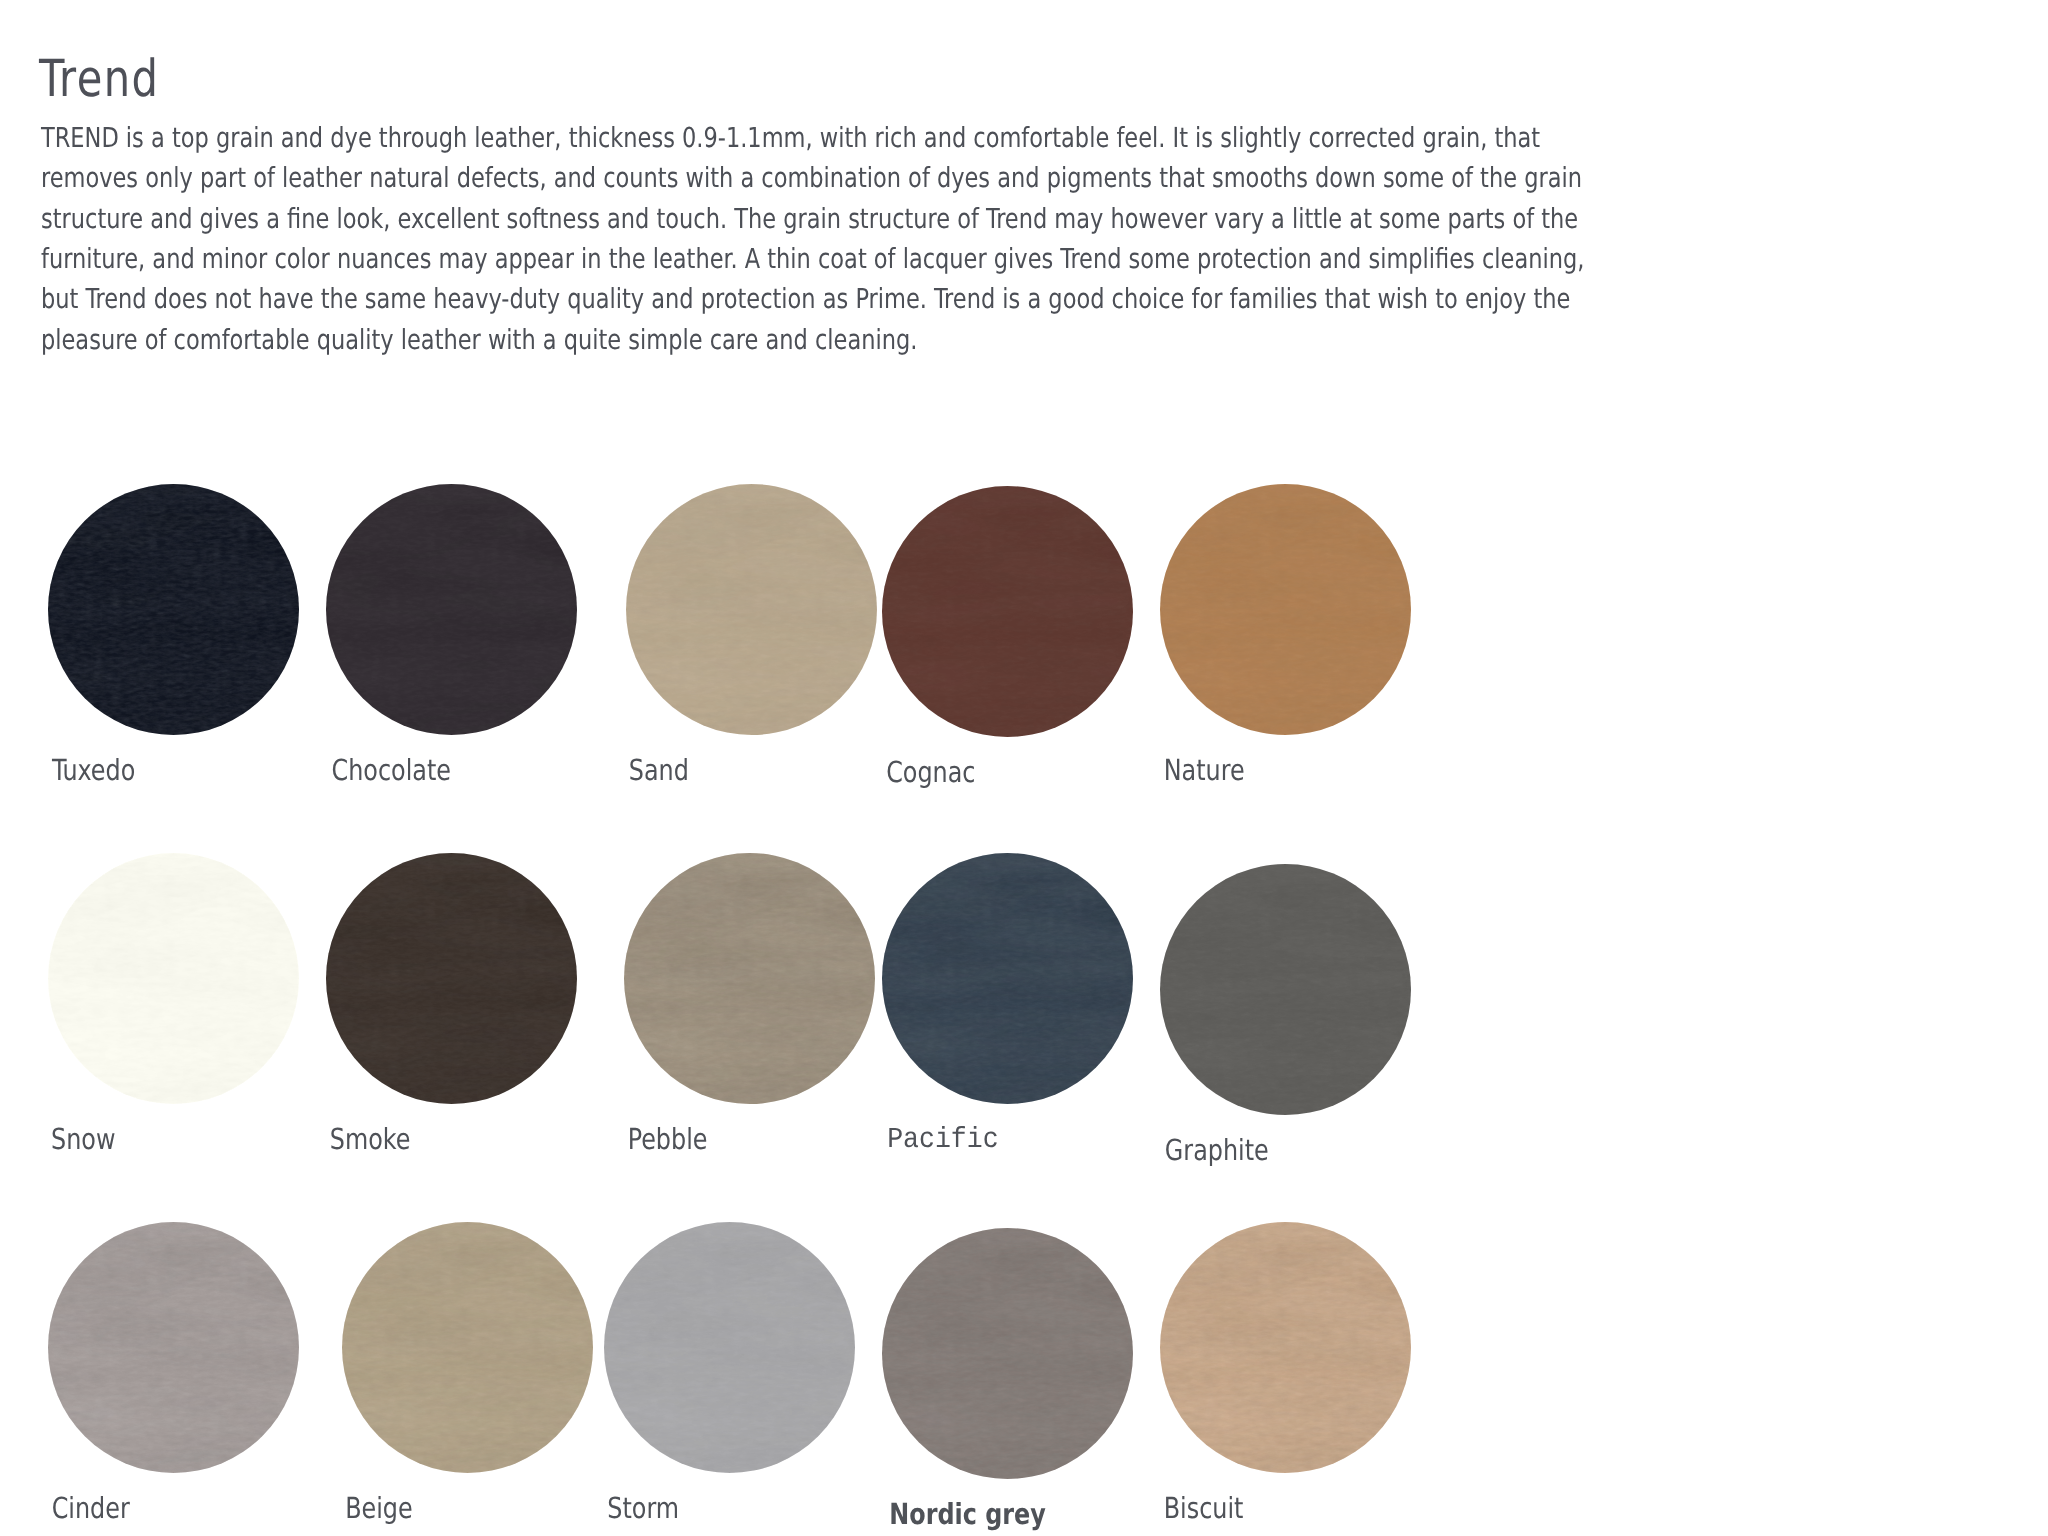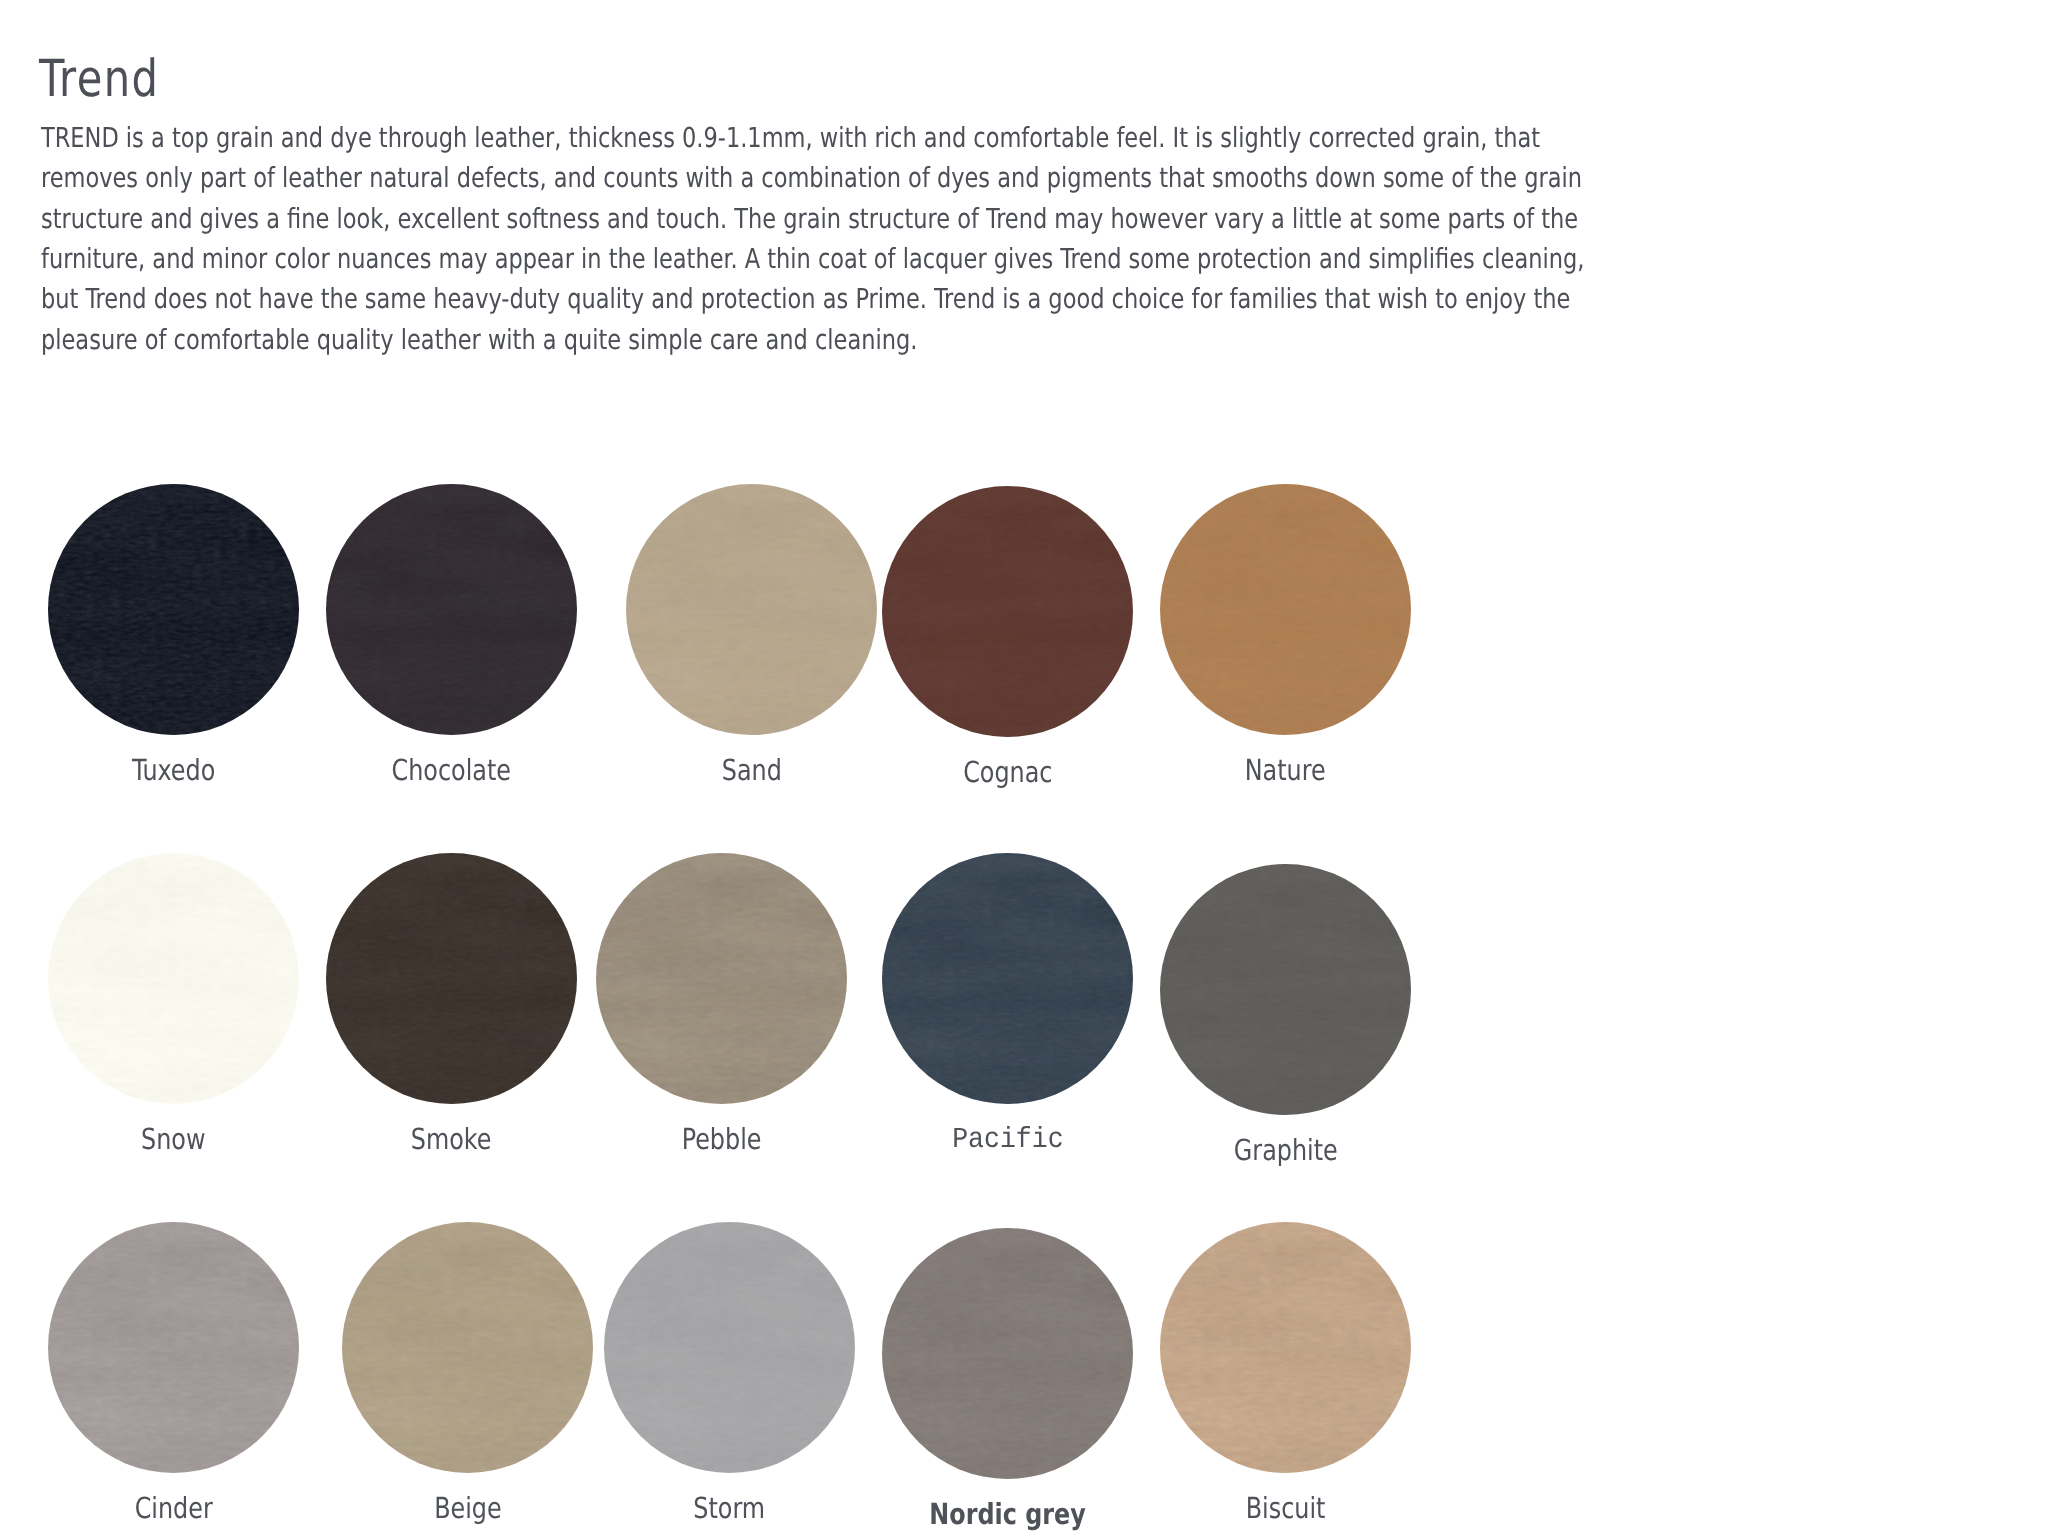--- a/index.html
+++ b/index.html
@@ -19,21 +19,21 @@
   .desc{position:absolute;left:41px;top:98.2px;}
   .descline{font-size:27.6px;line-height:40.3px;color:#4c4f56;
             white-space:nowrap;transform:scaleX(0.906);transform-origin:0 0;}
 
   .grid{position:absolute;left:48px;top:464px;}
   .sw{position:absolute;width:251px;height:251px;}
   .disc{position:absolute;inset:0;border-radius:50%;overflow:hidden;}
   .disc .base{position:absolute;inset:0;}
   .disc .tex{position:absolute;inset:0;display:block;}
   .defs{position:absolute;width:0;height:0;overflow:hidden;}
-  .lblwrap{position:absolute;left:0;top:272px;width:251px;text-align:center;}
+  .lblwrap{position:absolute;left:0;top:272px;width:251px;}
   .lbl{display:inline-block;font-size:29px;line-height:29px;color:#4f5258;
        white-space:nowrap;transform:scaleX(0.915);}
 </style>
 </head>
 <body>
 <svg class="defs" aria-hidden="true">
     <defs>
   <filter id="grainA" x="0" y="0" width="100%" height="100%">
     <feTurbulence type="fractalNoise" baseFrequency="0.11 0.30" numOctaves="4" seed="11" result="n"></feTurbulence>
     <feColorMatrix type="matrix" in="n" values="0 0 0 0 1  0 0 0 0 1  0 0 0 0 1  0.9 0.6 0.2 0 -0.55" result="c"></feColorMatrix>
@@ -145,21 +145,21 @@
           <div class="base" style="background: rgb(60, 50, 44);"></div>
           <svg class="tex" width="251" height="251">
             <rect width="251" height="251" filter="url(#cloudA)" opacity="0.06"></rect>
             <rect width="251" height="251" filter="url(#cloudB)" opacity="0.06"></rect>
             <rect width="251" height="251" filter="url(#grainA)" opacity="0.045"></rect>
             <rect width="251" height="251" filter="url(#grainB)" opacity="0.045"></rect>
           </svg>
         </div>
         <div class="lblwrap"><span class="lbl">Smoke</span></div>
       </div>
-      <div class="sw" style="left: 548px; top: 369px; text-decoration: underline;">
+      <div class="sw" style="left: 576px; top: 369px; text-decoration: underline;">
         <div class="disc">
           <div class="base" style="background: rgb(159, 146, 127);"></div>
           <svg class="tex" width="251" height="251">
             <rect width="251" height="251" filter="url(#cloudA)" opacity="0.1"></rect>
             <rect width="251" height="251" filter="url(#cloudB)" opacity="0.1"></rect>
             <rect width="251" height="251" filter="url(#grainA)" opacity="0.06"></rect>
             <rect width="251" height="251" filter="url(#grainB)" opacity="0.06"></rect>
           </svg>
         </div>
         <div class="lblwrap"><span class="lbl">Pebble</span></div>

